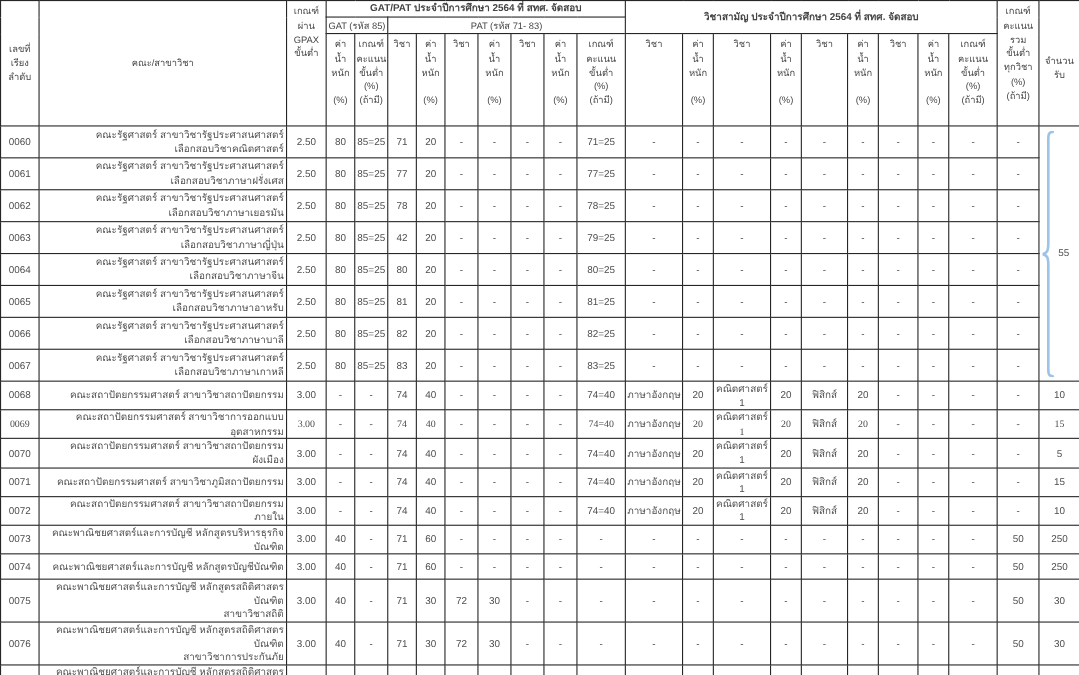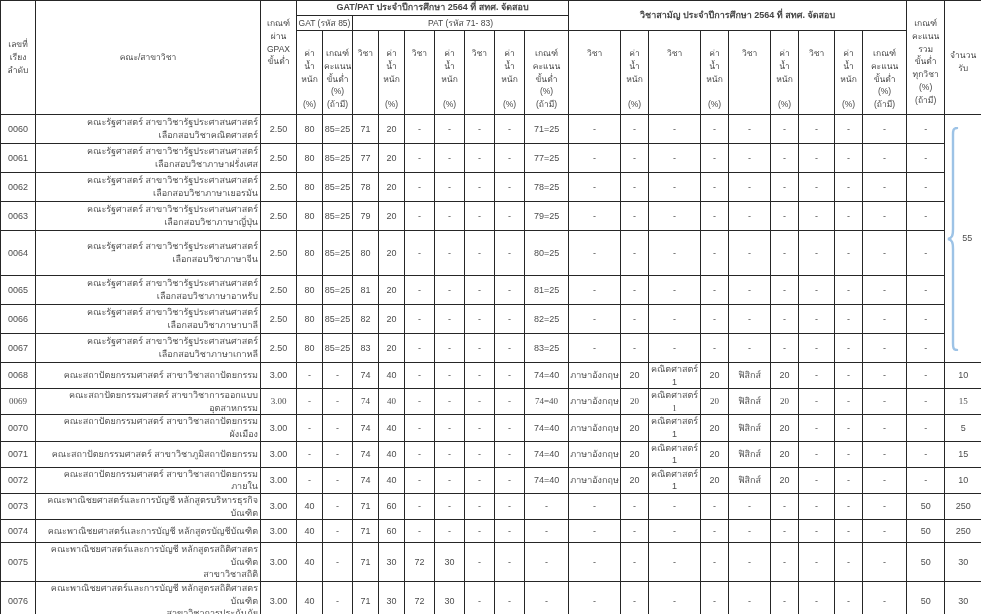--- a/index.html
+++ b/index.html
@@ -17,21 +17,21 @@
     text-align: center;
     vertical-align: middle;
     overflow: hidden;
     font-weight: normal;
   }
   .grid th {
     font-size: 8.5px;
     line-height: 1.5;
     white-space: pre-line;
     vertical-align: top;
-    padding-top: 16px;
+    padding-top: 3px;
     color:#454545;
   }
   .grid th.vmid { vertical-align: middle; padding-top:0; }
   .grid th.banner { font-weight: bold; vertical-align: middle; padding-top: 0; font-size: 9px; white-space: normal; }
   .grid th.group { vertical-align: middle; padding-top:0; white-space: normal; }
   .grid th.quota-head { vertical-align: top; padding-top: 48px; }
   .grid td {
     font-size: 9px;
     line-height: 1.4;
     color:#4d4d4d;
@@ -239,39 +239,39 @@
           <td>-</td>
           <td>-</td>
         </tr>
         <tr style="height: 29px;">
           <td>0063</td>
           <td class="name">คณะรัฐศาสตร์ สาขาวิชารัฐประศาสนศาสตร์
 เลือกสอบวิชาภาษาญี่ปุ่น</td>
           <td>2.50</td>
           <td>80</td>
           <td>85=25</td>
-          <td>79</td>
+          <td>42</td>
           <td>20</td>
           <td>-</td>
           <td>-</td>
           <td>-</td>
           <td>-</td>
           <td>79=25</td>
           <td>-</td>
           <td>-</td>
           <td>-</td>
           <td>-</td>
           <td>-</td>
           <td>-</td>
           <td>-</td>
           <td>-</td>
           <td>-</td>
           <td>-</td>
         </tr>
-        <tr style="height: 45px;">
+        <tr style="height: 29px;">
           <td>0064</td>
           <td class="name">คณะรัฐศาสตร์ สาขาวิชารัฐประศาสนศาสตร์
 เลือกสอบวิชาภาษาจีน</td>
           <td>2.50</td>
           <td>80</td>
           <td>85=25</td>
           <td>80</td>
           <td>20</td>
           <td>-</td>
           <td>-</td>

